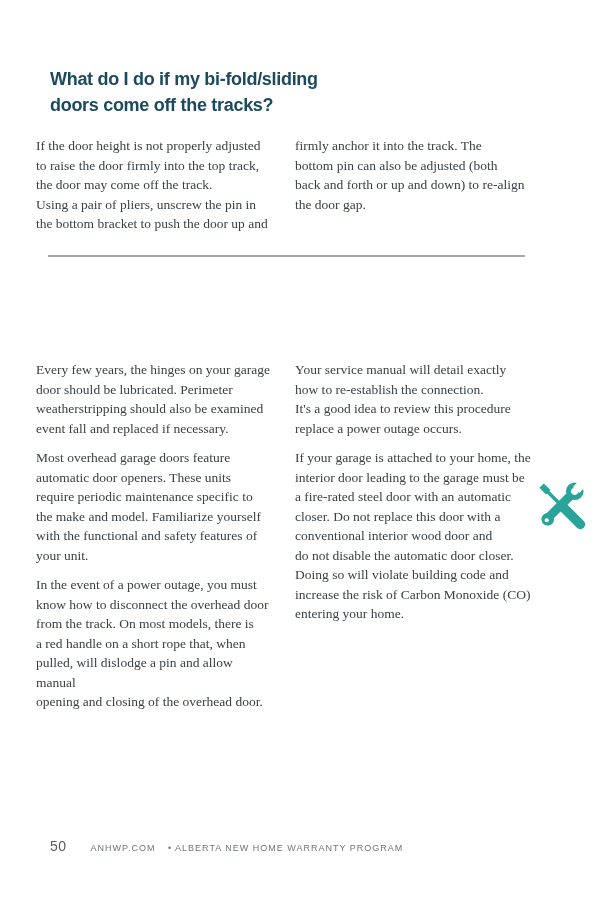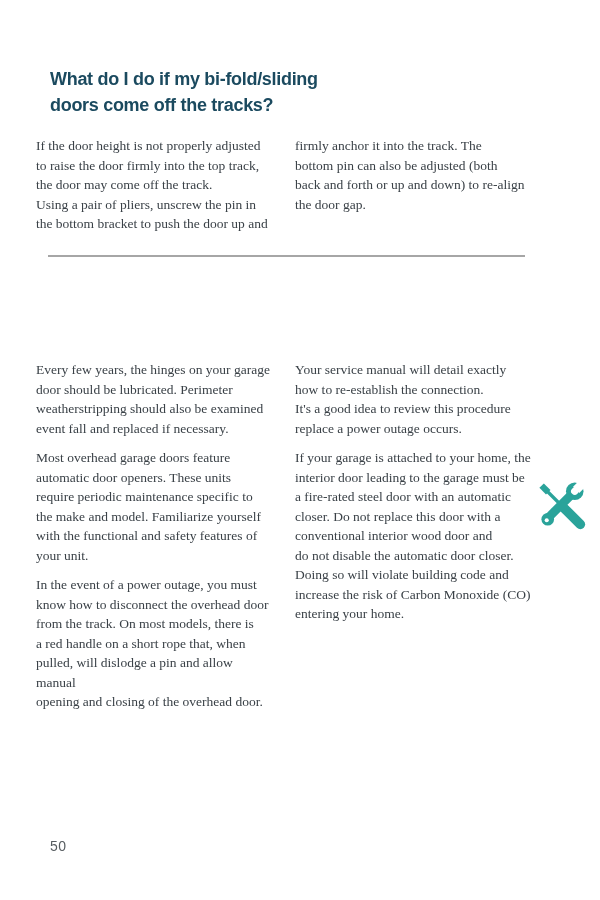--- a/index.html
+++ b/index.html
@@ -117,15 +117,20 @@
 
     <g>
       <line x1="6.5" y1="6.5" x2="13" y2="13" stroke="#2AA39A" stroke-width="6.2"></line>
       <line x1="12" y1="12" x2="26" y2="26" stroke="#2AA39A" stroke-width="3.2"></line>
       <line x1="28" y1="28" x2="44.5" y2="44.5" stroke="#2AA39A" stroke-width="9.4" stroke-linecap="round"></line>
     </g>
   </svg>
 
   <div class="footer">
     <span class="page-num">50</span>
+    <span class="footer-text">
+      <span>ANHWP.COM</span>
+      <span class="footer-bullet">•</span>
+      <span>ALBERTA NEW HOME WARRANTY PROGRAM</span>
+    </span>
   </div>
 
 </div>
 
 </body></html>

